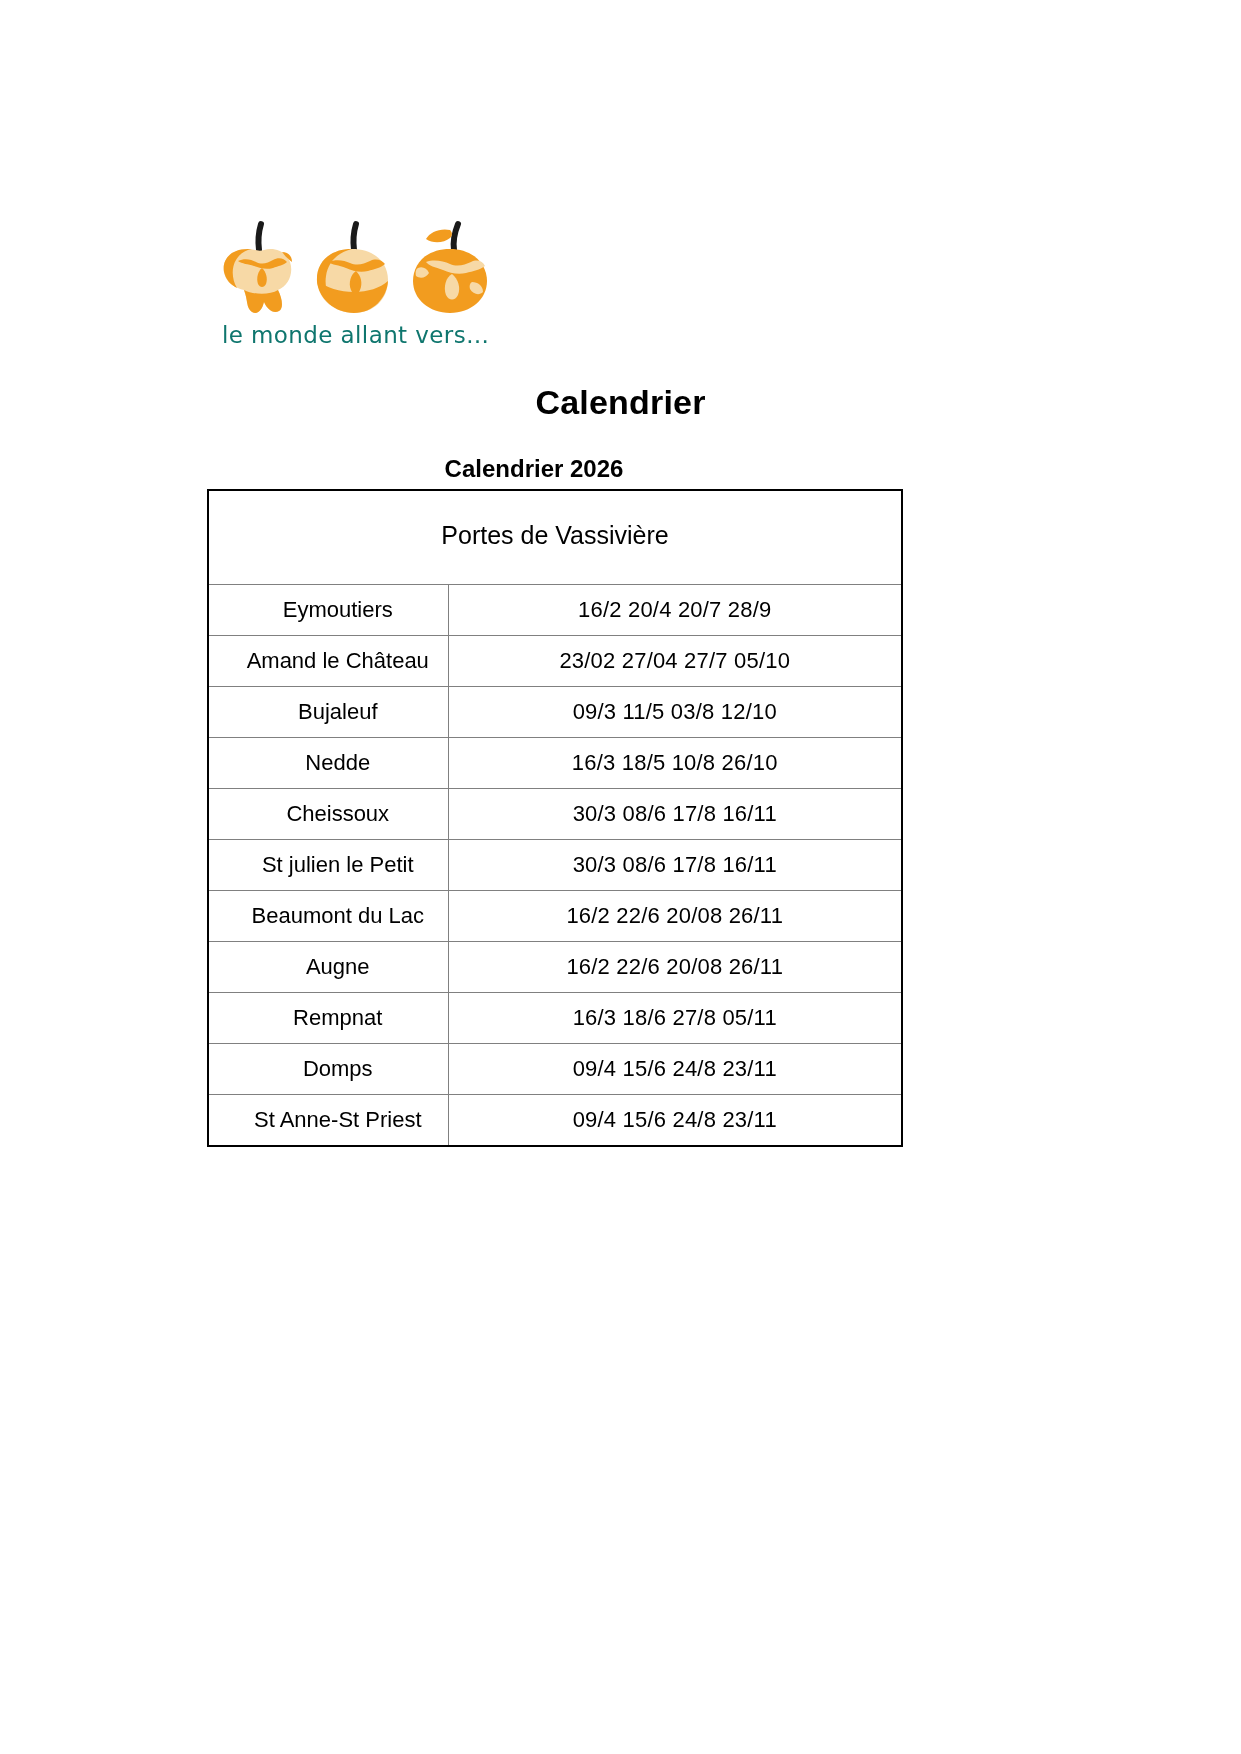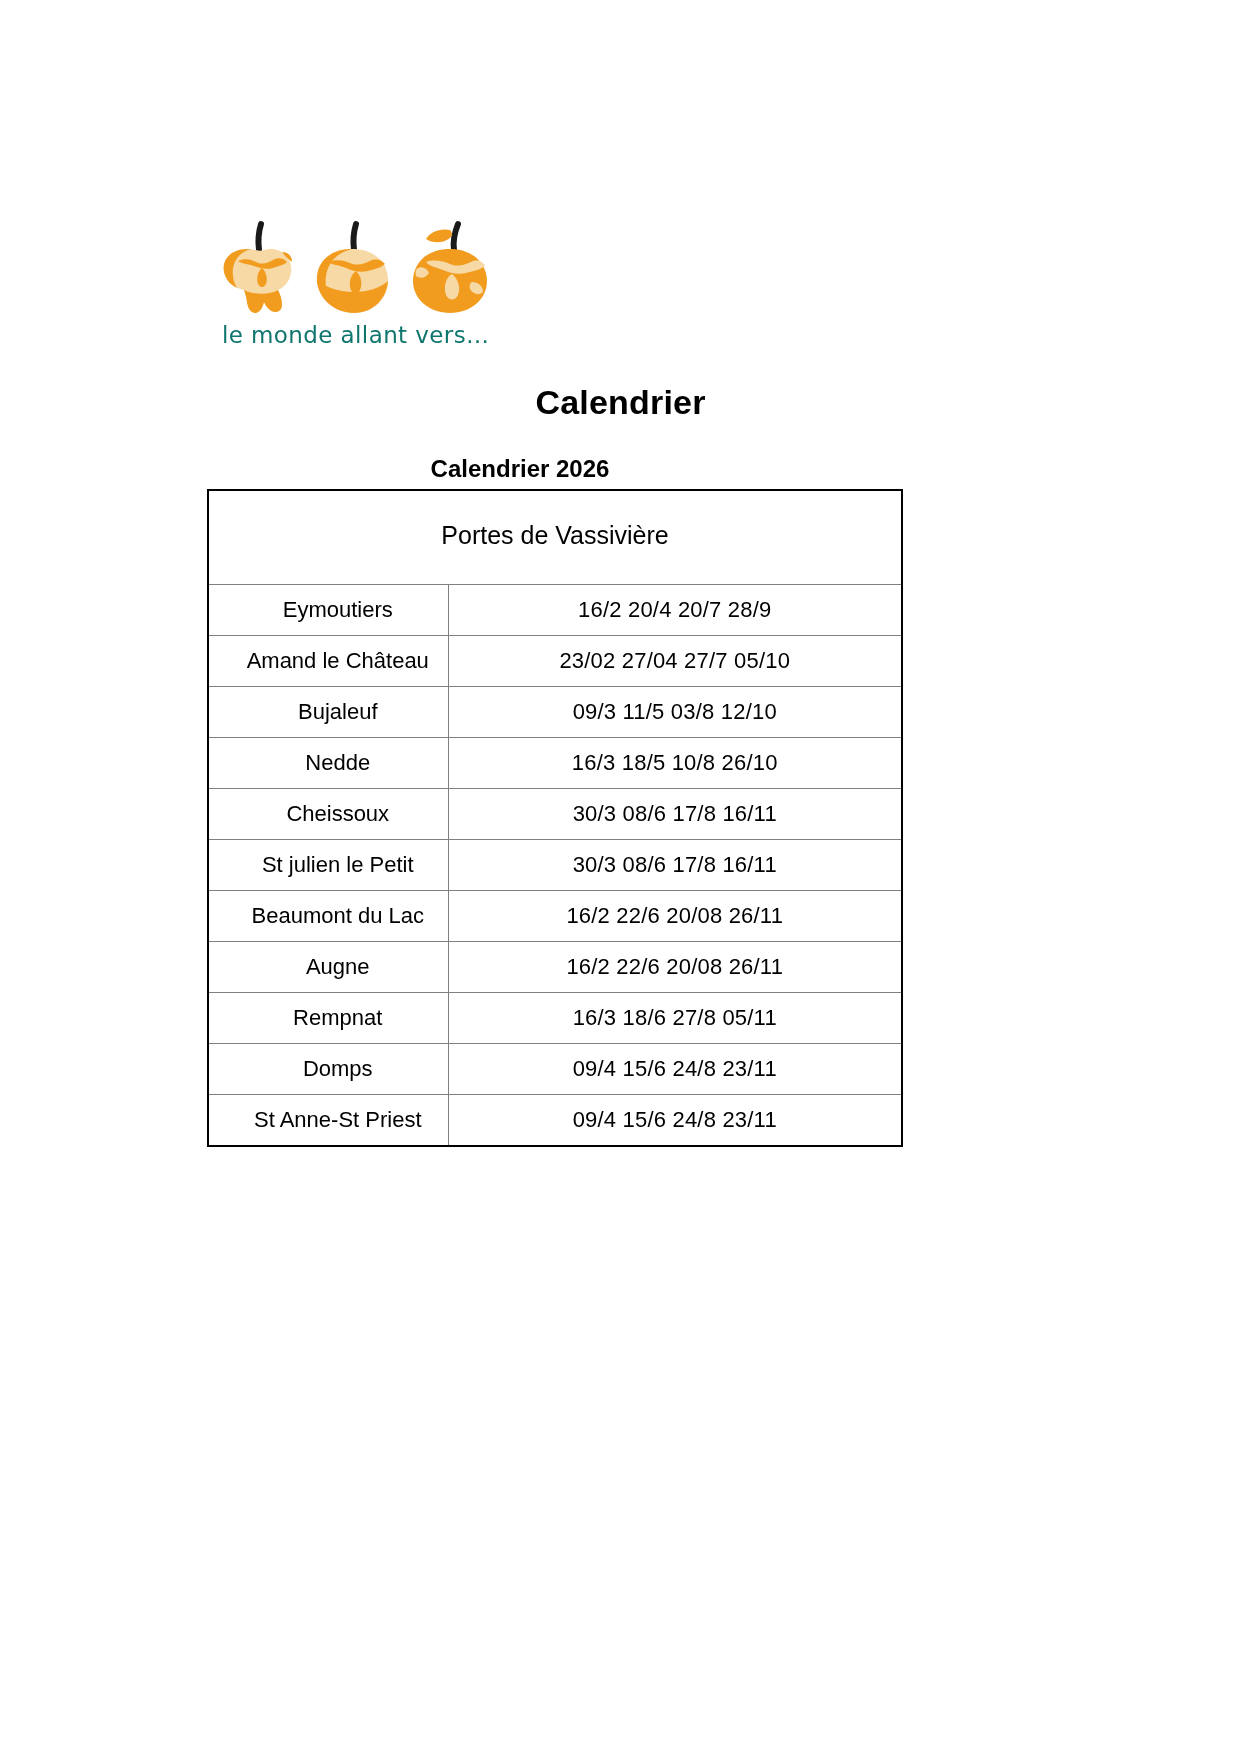--- a/index.html
+++ b/index.html
@@ -50,21 +50,21 @@
     left: 0;
     top: 383px;
     width: 1241px;
     text-align: center;
     font-size: 34px;
     font-weight: bold;
     letter-spacing: 0.2px;
   }
   .doc-subtitle {
     position: absolute;
-    left: 0;
+    left: 14px;
     top: 455px;
     width: 1040px;
     text-align: center;
     font-size: 24px;
     font-weight: bold;
   }
 
   
   .cal-table-wrap {
     position: absolute;

